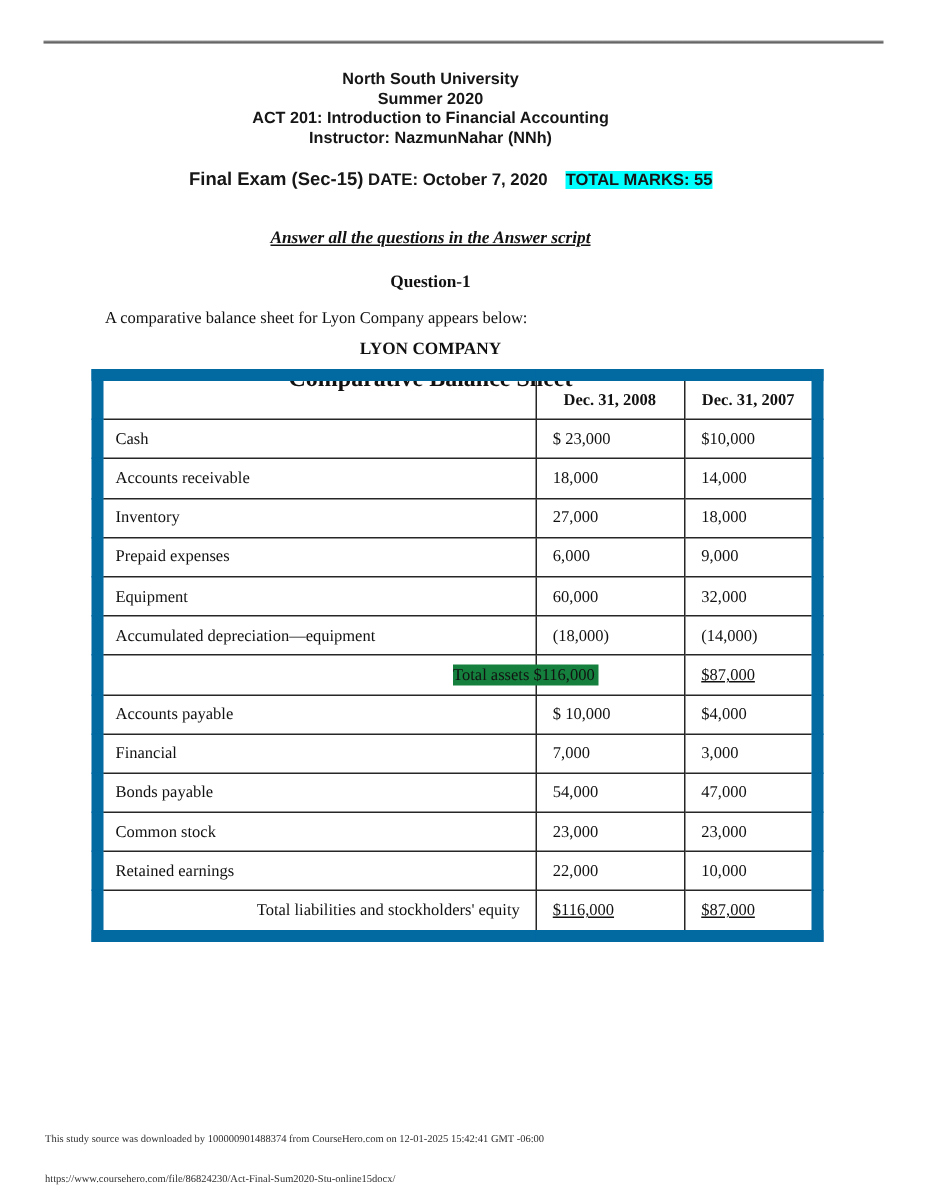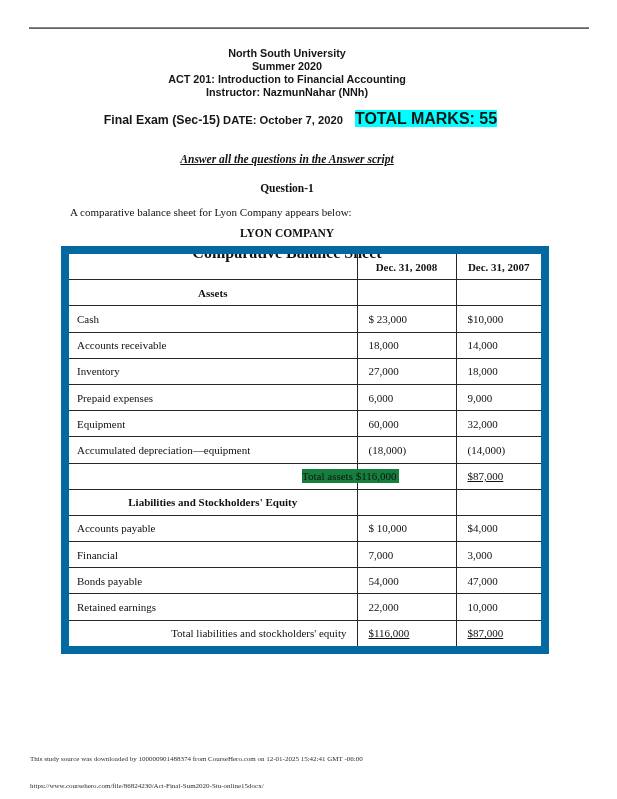--- a/index.html
+++ b/index.html
@@ -16,21 +16,21 @@
     font-family:"Liberation Sans", sans-serif;font-weight:bold;
     font-size:10.8px;line-height:12.9px;color:#161616;
   }
   .exam-line{
     position:absolute;left:29px;top:110px;width:516px;text-align:center;
     font-family:"Liberation Sans", sans-serif;font-weight:bold;color:#161616;
     white-space:nowrap;
   }
   .exam-name{font-size:12.3px;padding-left:27px;}
   .exam-date{font-size:11.2px;text-align:right;}
-  .exam-marks{font-size:16px;margin-left:12px;}
+  .exam-marks{font-size:11px;margin-left:12px;}
   .instruction{
     position:absolute;left:29px;top:153px;width:516px;text-align:center;
     font-weight:bold;font-style:italic;text-decoration:underline;font-size:11.5px;
   }
   .question-title{
     position:absolute;left:29px;top:182px;width:516px;text-align:center;
     font-weight:bold;font-size:11.5px;
   }
   .intro-line{position:absolute;left:70px;top:206px;font-size:11px;}
   .company-name{
@@ -105,25 +105,20 @@
     </colgroup>
   <thead>
     <tr>
         <th></th>
         <th>Dec. 31, 2008</th>
         <th>Dec. 31, 2007</th>
       </tr>
   </thead>
   <tbody>
       <tr>
-        <td class="section-cell">Assets</td>
-        <td></td>
-        <td></td>
-      </tr>
-      <tr>
         <td class="label-cell">Cash</td>
         <td class="value-cell">$ 23,000</td>
         <td class="value-cell">$10,000</td>
       </tr>
       <tr>
         <td class="label-cell">Accounts receivable</td>
         <td class="value-cell">18,000</td>
         <td class="value-cell">14,000</td>
       </tr>
       <tr>
@@ -145,38 +140,38 @@
         <td class="label-cell">Accumulated depreciation—equipment</td>
         <td class="value-cell">(18,000)</td>
         <td class="value-cell">(14,000)</td>
       </tr>
       <tr>
         <td class="total-label-cell overflow"><span class="overflow-span">Total assets $116,000</span></td>
         <td></td>
         <td class="value-cell u">$87,000</td>
       </tr>
       <tr>
-        <td class="section-cell">Liabilities and Stockholders' Equity</td>
-        <td></td>
-        <td></td>
-      </tr>
-      <tr>
         <td class="label-cell">Accounts payable</td>
         <td class="value-cell">$ 10,000</td>
         <td class="value-cell">$4,000</td>
       </tr>
       <tr>
         <td class="label-cell">Financial</td>
         <td class="value-cell">7,000</td>
         <td class="value-cell">3,000</td>
       </tr>
       <tr>
         <td class="label-cell">Bonds payable</td>
         <td class="value-cell">54,000</td>
         <td class="value-cell">47,000</td>
+      </tr>
+      <tr>
+        <td class="label-cell">Common stock</td>
+        <td class="value-cell">23,000</td>
+        <td class="value-cell">23,000</td>
       </tr>
       <tr>
         <td class="label-cell">Retained earnings</td>
         <td class="value-cell">22,000</td>
         <td class="value-cell">10,000</td>
       </tr>
       <tr>
         <td class="total-label-cell">Total liabilities and stockholders' equity</td>
         <td class="value-cell u">$116,000</td>
         <td class="value-cell u">$87,000</td>

